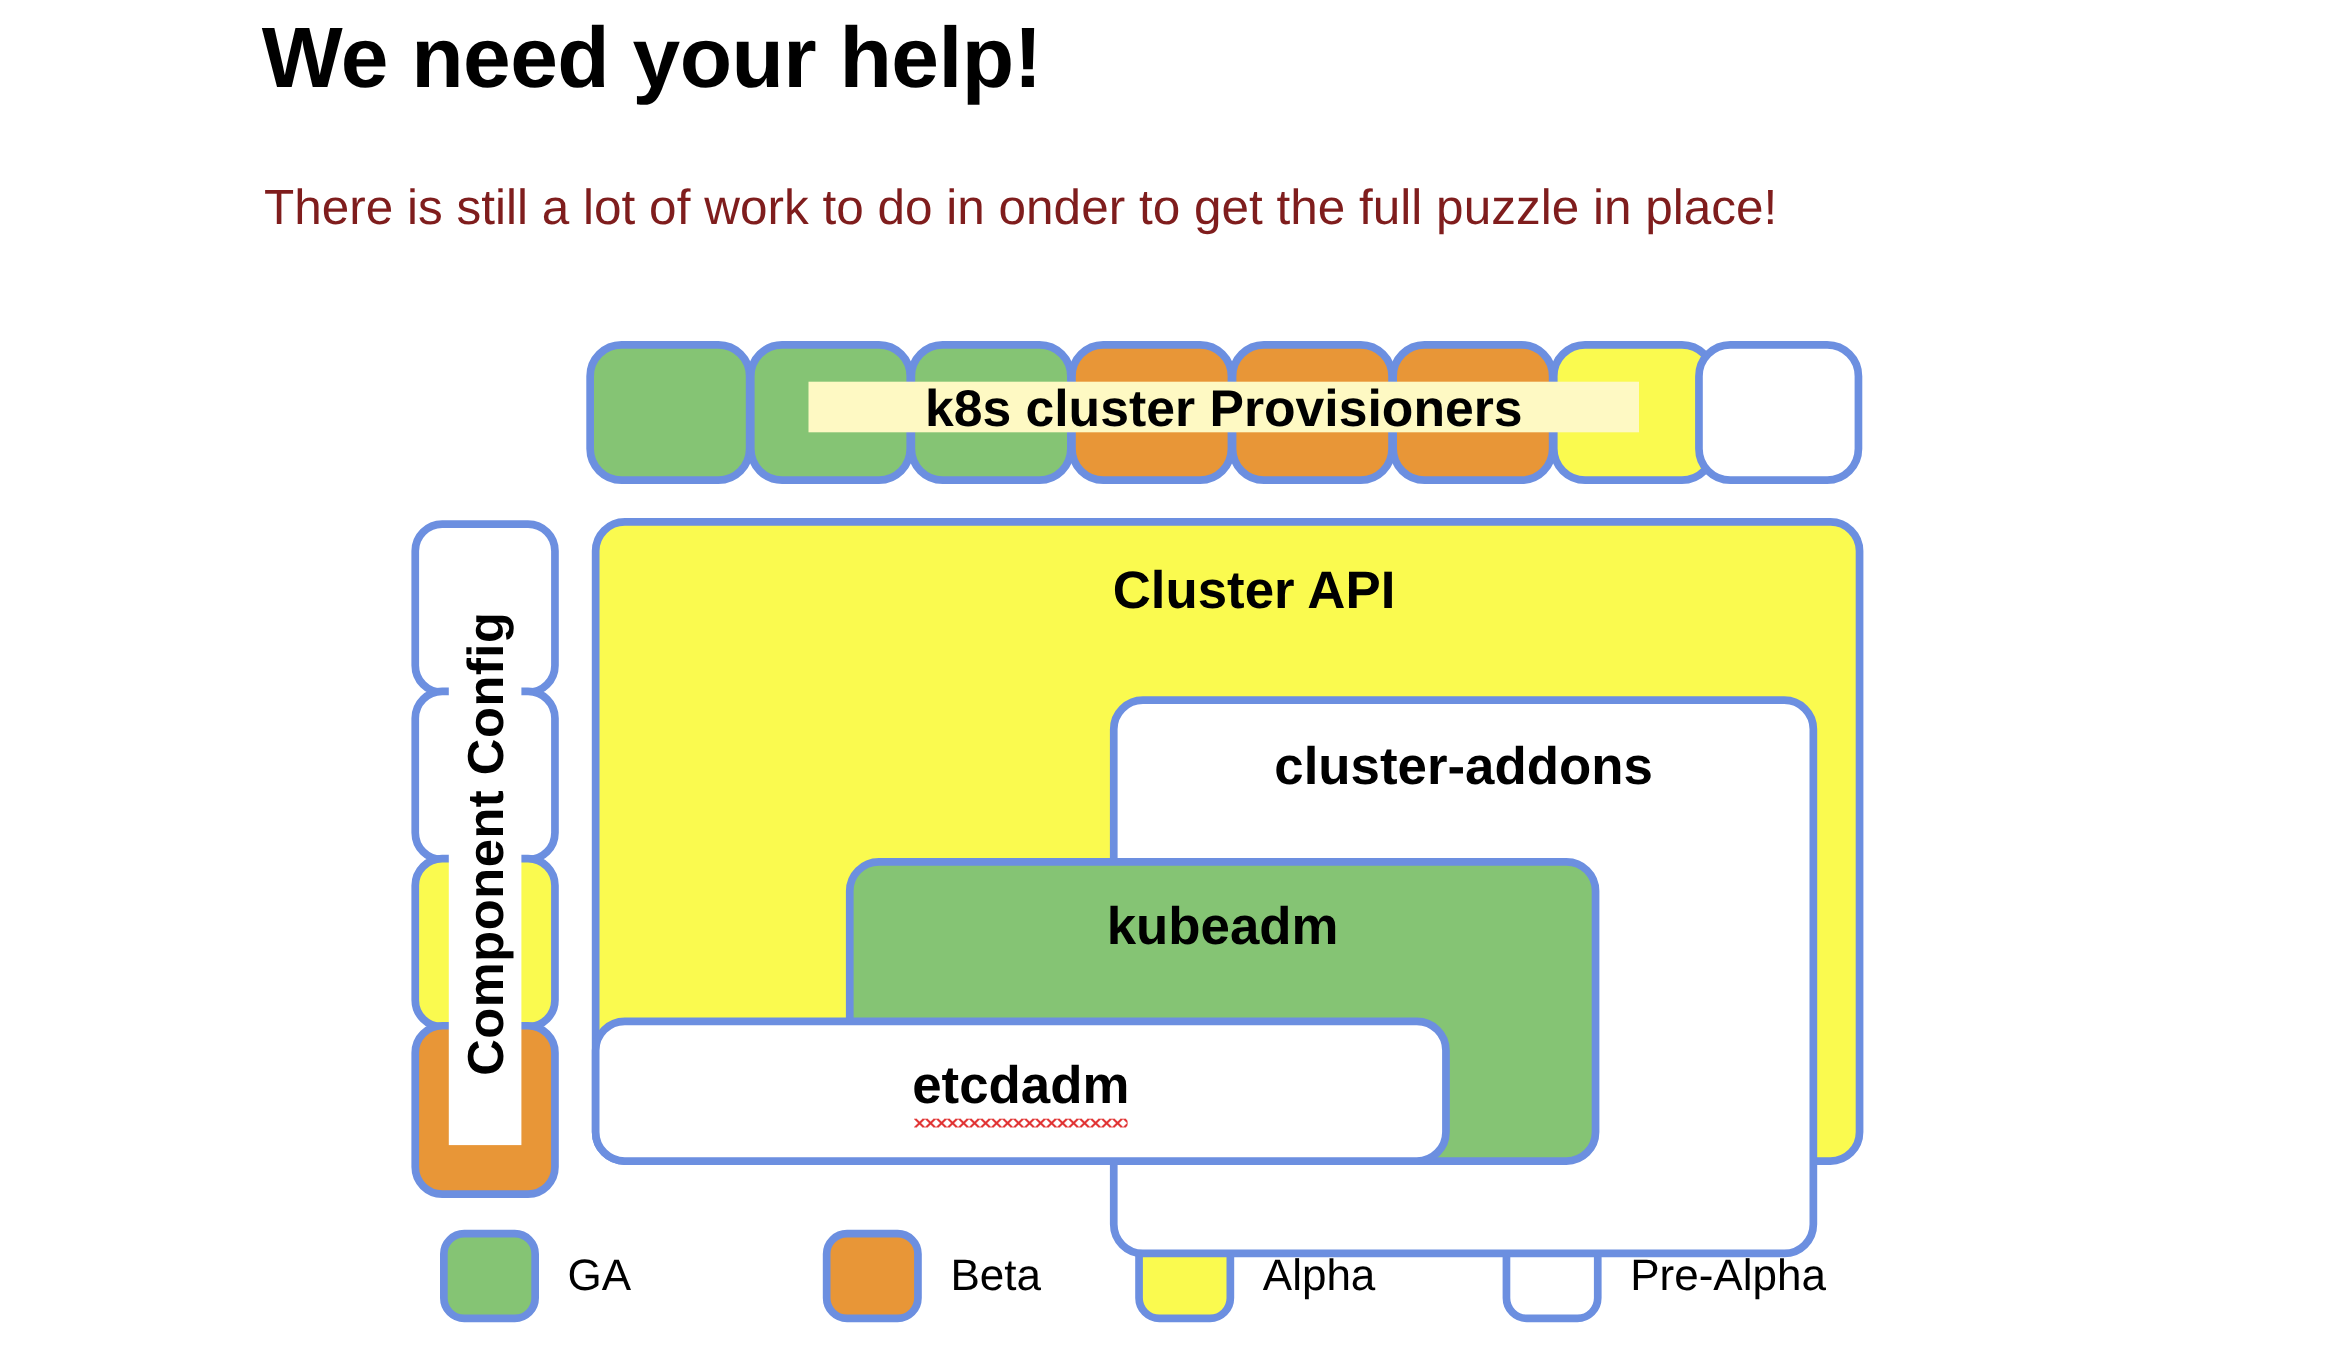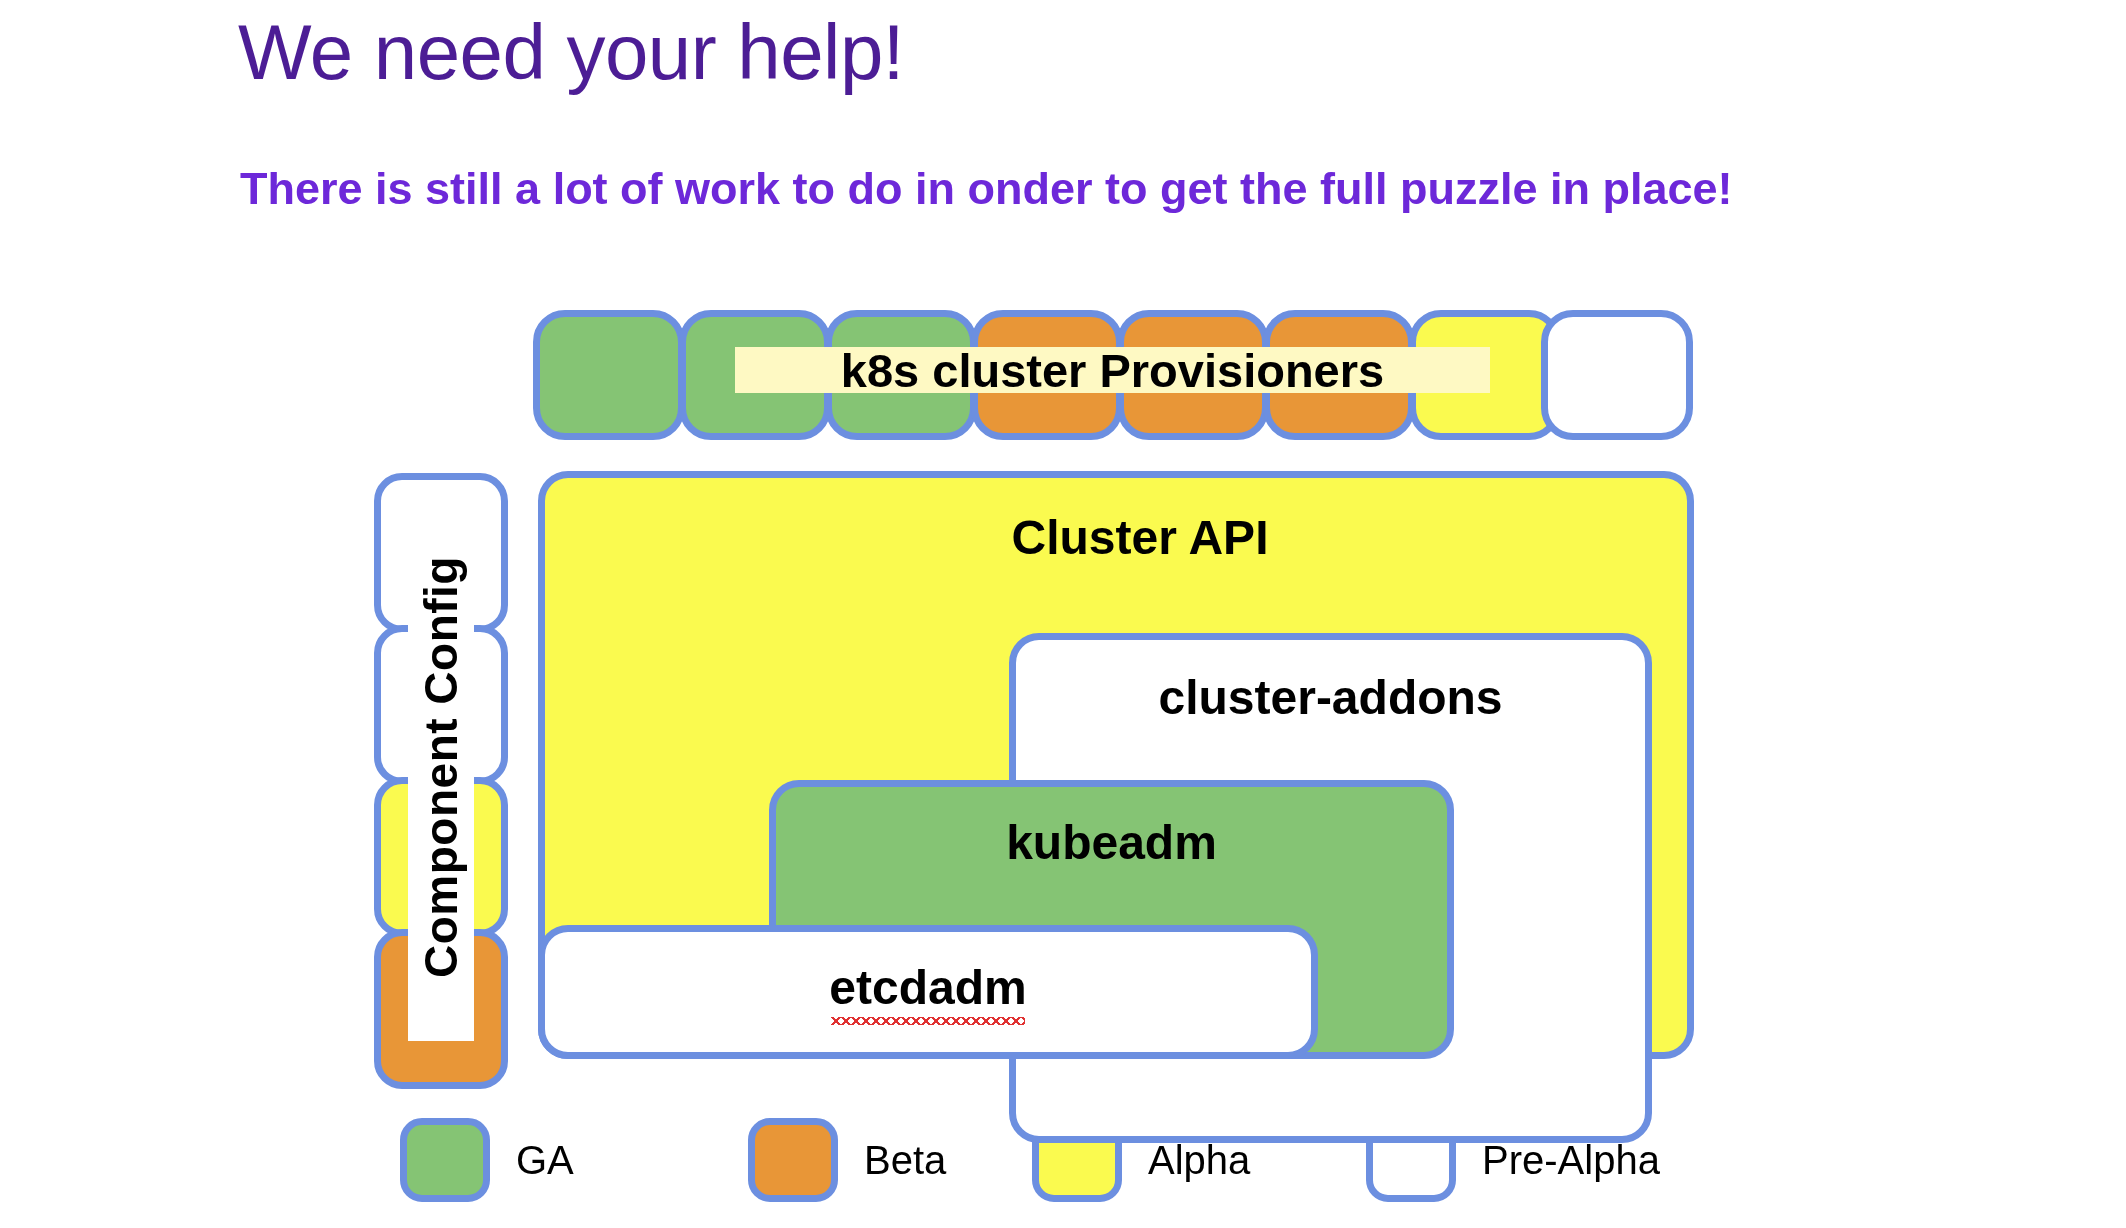--- a/index.html
+++ b/index.html
@@ -18,34 +18,34 @@
     height: 1228px;
     background: #ffffff;
   }
 
   
   .slide-title {
     position: absolute;
     left: 238px;
     top: 12px;
     font-size: 78px;
-    font-weight: 400;
-    color: #4c1d95;
+    font-weight: 700;
+    color: #000000;
     line-height: 1.05;
     white-space: nowrap;
     letter-spacing: -0.5px;
   }
 
   .slide-subtitle {
     position: absolute;
     left: 240px;
     top: 162px;
     font-size: 45px;
-    font-weight: 700;
-    color: #6d28d9;
+    font-weight: 400;
+    color: #7f1d1d;
     line-height: 1.2;
     white-space: nowrap;
   }
 
   
   .rbox {
     position: absolute;
     border: 7px solid #6C8FE0;
     border-radius: 30px;
     background: #ffffff;

